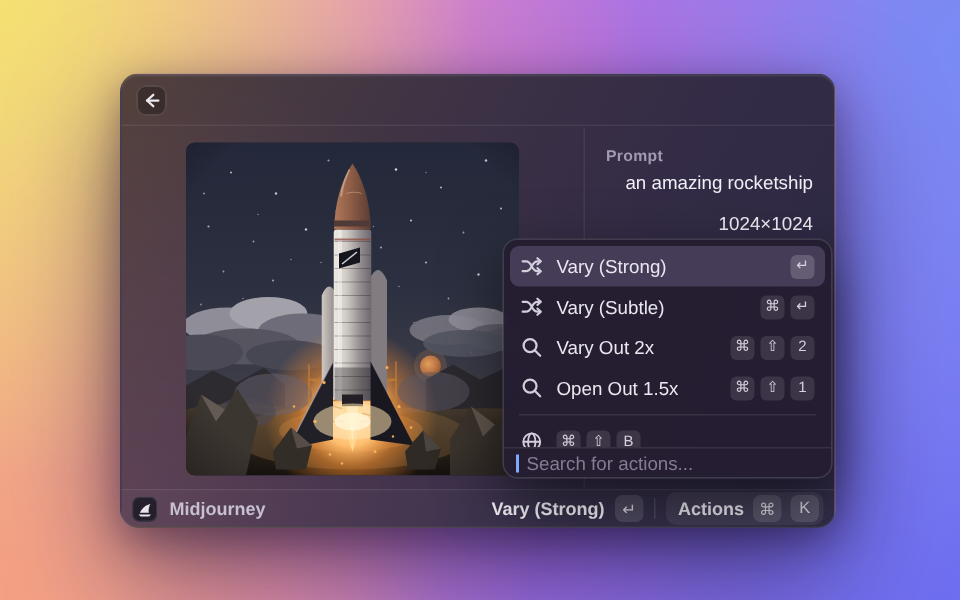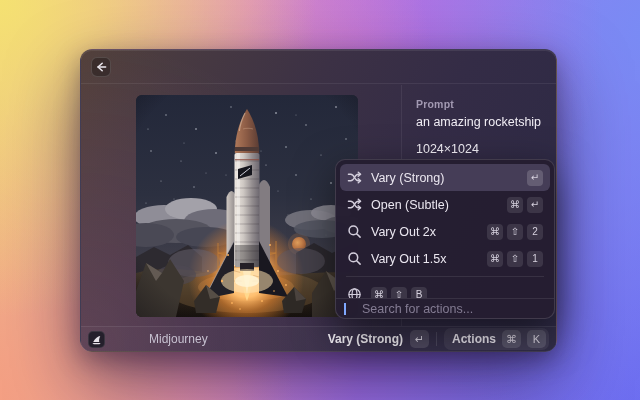--- a/index.html
+++ b/index.html
@@ -29,27 +29,27 @@
   .header {
     position:absolute; top:0; left:0; right:0; height:34px;
     border-bottom:1px solid rgba(255,255,255,0.07);
     display:flex; align-items:center; padding:0 10px;
   }
   .back-btn {
     width:20px; height:20px; border-radius:6px;
     background:rgba(0,0,0,0.28); border:1px solid rgba(255,255,255,0.14);
     color:#ece8ee; display:flex; align-items:center; justify-content:center; cursor:pointer;
   }
-  .content { position:absolute; top:35px; left:0; right:0; bottom:25px; display:flex;margin-left:12px; }
+  .content { position:absolute; top:35px; left:0; right:0; bottom:25px; display:flex; }
   .left-pane { width:308px; display:flex; align-items:center; justify-content:center; }
   .image-frame { width:222px; height:222px; border-radius:6px; overflow:hidden; background:#20242f; }
   .image-frame svg { display:block; }
   .right-pane { flex:1; border-left:1px solid rgba(255,255,255,0.07); padding:13px 14px; }
   .meta-label { font-size:10.5px; font-weight:700; color:#a299b2; letter-spacing:0.2px; }
-  .meta-value { font-size:12.5px; color:#f1eef5; margin:5px 0 13px; }
+  .meta-value { font-size:12.5px; color:#f1eef5; margin:5px 0 13px;text-align:right; }
 
   .menu {
     position:absolute; left:254px; top:109px; width:220px; height:160px;
     background:rgba(37,30,49,0.98);
     border:1px solid rgba(255,255,255,0.13); border-radius:10px;
     box-shadow:0 14px 40px rgba(0,0,0,0.5);
     display:flex; flex-direction:column; overflow:hidden; z-index:5;
   }
   .menu-list { flex:1; padding:4px; overflow:hidden; }
   .mi { height:27px; display:flex; align-items:center; gap:9px; padding:0 7px; border-radius:6px; cursor:pointer; }
@@ -59,39 +59,39 @@
   .keys { display:flex; gap:4px; }
   .key {
     min-width:16px; height:16px; padding:0 3px; border-radius:4px;
     background:rgba(255,255,255,0.11); color:#d6d1de; font-size:10px;
     display:flex; align-items:center; justify-content:center;
   }
   .mi.selected .key { background:rgba(255,255,255,0.17); }
   .menu-sep { height:1px; background:rgba(255,255,255,0.09); margin:4px 6px; flex:none; }
   .menu-search {
     height:20px; flex:none; border-top:1px solid rgba(255,255,255,0.09);
-    display:flex; align-items:center; padding:0 8px; gap:16px; cursor:text;
+    display:flex; align-items:center; padding:0 8px; gap:5px; cursor:text;
   }
   .caret { width:2px; height:12px; background:#7fa8ff; }
   .search-ph { font-size:12.5px; color:#847c93; }
 
   .bottom-bar {
     position:absolute; left:0; right:0; bottom:0; height:25px;
     border-top:1px solid rgba(255,255,255,0.08);
     border-radius:0 0 12px 12px;
     background:rgba(255,255,255,0.02);
     display:flex; align-items:center; padding:0 7px;
   }
   .app-chip { display:flex; align-items:center; gap:8px; }
   .app-icon {
     width:17px; height:17px; border-radius:5px; background:#241f2b;
     border:1px solid rgba(255,255,255,0.1);
     display:flex; align-items:center; justify-content:center; color:#e8e4ea;
   }
-  .app-name { font-size:12px; color:#c6c0d0; font-weight:400;margin-left:36px; }
+  .app-name { font-size:12px; color:#c6c0d0; font-weight:700; }
   .bar-right { margin-left:auto; display:flex; align-items:center; gap:7px; }
   .primary-hint { display:flex; align-items:center; gap:7px; cursor:pointer; }
   .primary-label { font-size:12px; font-weight:700; color:#f3f0f6; }
   .key-lg {
     min-width:19px; height:18px; padding:0 3px; border-radius:5px;
     background:rgba(255,255,255,0.13); color:#d9d4e0; font-size:11px;
     display:flex; align-items:center; justify-content:center;
   }
   .bar-div { width:1px; height:14px; background:rgba(255,255,255,0.12); }
   .actions-group {
@@ -339,21 +339,21 @@
 
       <div class="mi">
         <span class="mi-ic">
           <svg width="15" height="15" viewBox="0 0 16 16" fill="none" stroke="currentColor" stroke-width="1.5" stroke-linecap="round" stroke-linejoin="round">
             <path d="M1.5 4.5 H4 C6 4.5 7 6 8 8 C9 10 10 11.5 12 11.5 H13.8"></path>
             <path d="M1.5 11.5 H4 C6 11.5 7 10 8 8 C9 6 10 4.5 12 4.5 H13.8"></path>
             <path d="M12 2.3 L14.5 4.5 L12 6.7"></path>
               <path d="M12 9.3 L14.5 11.5 L12 13.7"></path>
           </svg>
         </span>
-        <span class="mi-label">Open (Subtle)</span>
+        <span class="mi-label">Vary (Subtle)</span>
         <span class="keys">
           <span class="key">⌘</span>
           <span class="key">↵</span>
         </span>
       </div>
 
       <div class="mi">
         <span class="mi-ic">
           <svg width="15" height="15" viewBox="0 0 16 16" fill="none" stroke="currentColor" stroke-width="1.6" stroke-linecap="round">
             <circle cx="6.8" cy="6.8" r="4.6"></circle>
@@ -368,21 +368,21 @@
         </span>
       </div>
 
       <div class="mi">
         <span class="mi-ic">
           <svg width="15" height="15" viewBox="0 0 16 16" fill="none" stroke="currentColor" stroke-width="1.6" stroke-linecap="round">
             <circle cx="6.8" cy="6.8" r="4.6"></circle>
               <path d="M10.3 10.3 L14 14"></path>
           </svg>
         </span>
-        <span class="mi-label">Vary Out 1.5x</span>
+        <span class="mi-label">Open Out 1.5x</span>
         <span class="keys">
           <span class="key">⌘</span>
           <span class="key">⇧</span>
           <span class="key">1</span>
         </span>
       </div>
 
       <div class="menu-sep"></div>
 
       <div class="mi">

